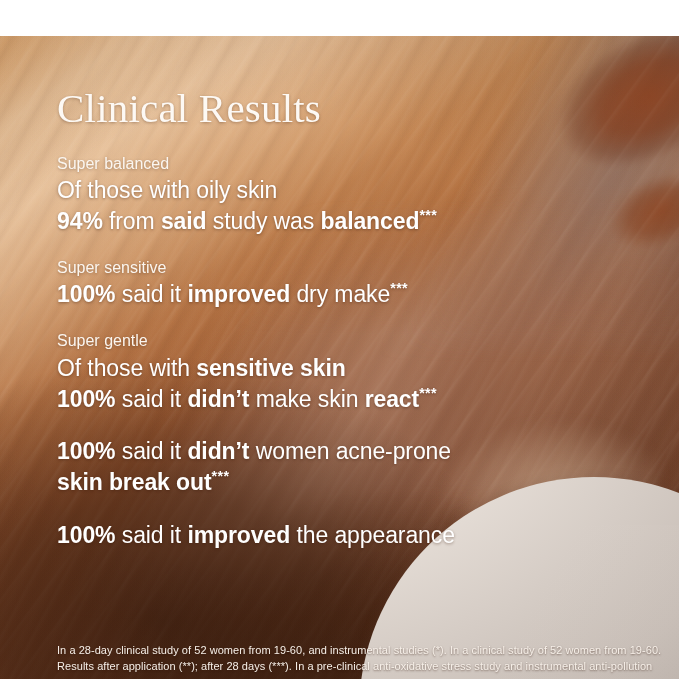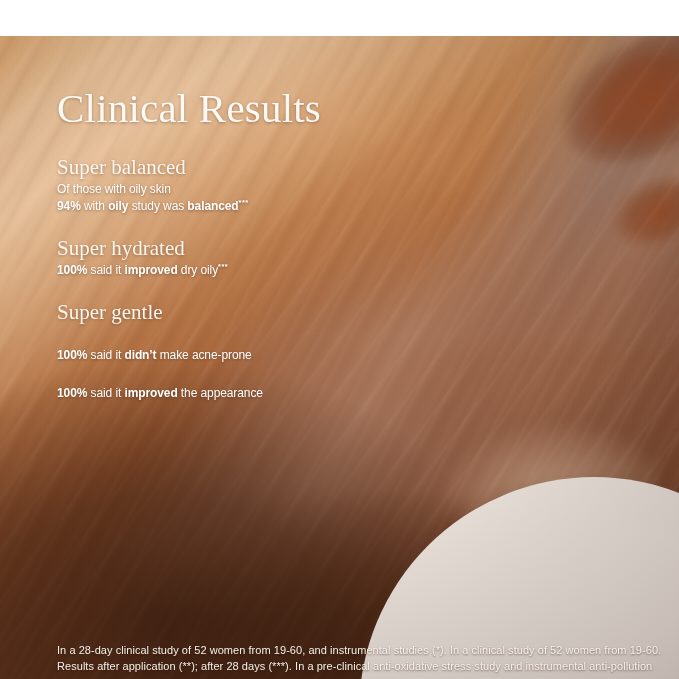--- a/index.html
+++ b/index.html
@@ -206,31 +206,31 @@
 
   .blocks{
     position:absolute;
     left:57px;top:118px;
     width:480px;
   }
 
   .block{margin-bottom:21px;}
 
   .sub{
-    font-family:Liberation Serif, serif;
-    font-size:21px;
+    font-family:Liberation Sans, sans-serif;
+    font-size:16px;
     line-height:1.26;
     color:#fbf6f0;
     margin-bottom:1px;
     text-shadow:0 1px 3px rgba(60,28,12,0.34);
   }
 
   .line{
     font-family:"Liberation Sans", sans-serif;
-    font-size:12px;
+    font-size:23px;
     line-height:1.35;
     color:#ffffff;
     letter-spacing:-0.1px;
     text-shadow:0 1px 3px rgba(55,25,10,0.42);
   }
   .line b{font-weight:700;}
   .line .sup{
     font-size:0.62em;
     font-weight:700;
     vertical-align:0.62em;
@@ -273,31 +273,34 @@
   <div class="bg bg-vignette"></div>
 
   <div class="content">
 
     <div class="title">Clinical Results</div>
 
     <div class="blocks" id="blocks">
         <div class="block">
           <div class="sub">Super balanced</div>
           <div class="line"><span>Of those with oily skin</span></div>
-          <div class="line"><b>94%</b><span> with </span><b>oily</b><span> study was </span><b>balanced</b><span class="sup">***</span></div>
+          <div class="line"><b>94%</b><span> from </span><b>said</b><span> study was </span><b>balanced</b><span class="sup">***</span></div>
         </div>
         <div class="block">
-          <div class="sub">Super hydrated</div>
-          <div class="line"><b>100%</b><span> said it </span><b>improved</b><span> dry oily</span><span class="sup">***</span></div>
+          <div class="sub">Super sensitive</div>
+          <div class="line"><b>100%</b><span> said it </span><b>improved</b><span> dry make</span><span class="sup">***</span></div>
         </div>
         <div class="block">
           <div class="sub">Super gentle</div>
+          <div class="line"><span>Of those with </span><b>sensitive skin</b></div>
+          <div class="line"><b>100%</b><span> said it </span><b>didn’t</b><span> make skin </span><b>react</b><span class="sup">***</span></div>
         </div>
         <div class="block para">
-          <div class="line"><b>100%</b><span> said it </span><b>didn’t</b><span> make acne-prone</span></div>
+          <div class="line"><b>100%</b><span> said it </span><b>didn’t</b><span> women acne-prone</span></div>
+          <div class="line"><b>skin break out</b><span class="sup">***</span></div>
         </div>
         <div class="block para">
           <div class="line"><b>100%</b><span> said it </span><b>improved</b><span> the appearance</span></div>
         </div>
       </div>
 
     <div class="footnote" id="footnote">
         <div>In a 28-day clinical study of 52 women from 19-60, and instrumental studies (*). In a clinical study of 52 women from 19-60.</div>
         <div>Results after application (**); after 28 days (***). In a pre-clinical anti-oxidative stress study and instrumental anti-pollution</div>
       </div>

